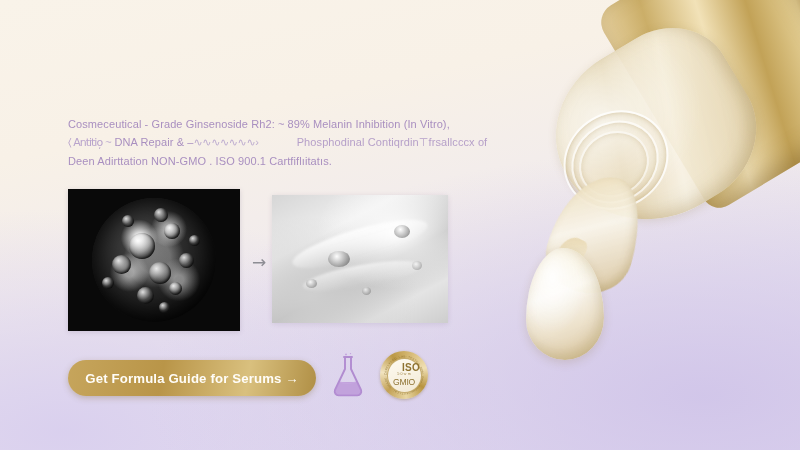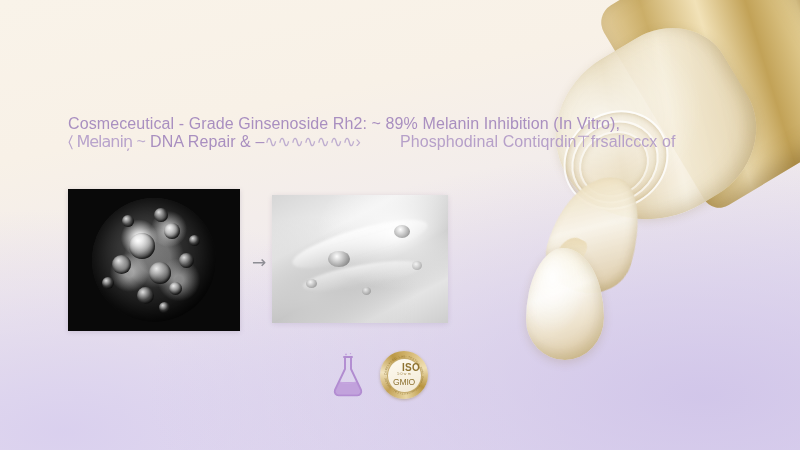--- a/index.html
+++ b/index.html
@@ -23,21 +23,21 @@
   #headline .l2{position:relative;display:inline-block;}
   .reg{
     display:inline-block;vertical-align:super;
     font-size:12px;line-height:12px;color:#c2a876;margin-left:9px;
     font-family:"DejaVu Sans",sans-serif;
   }
 
   
   #subcopy{
     position:absolute;left:68px;top:115px;width:480px;
-    font-size:16px;line-height:18.2px;color:#a98fc0;
+    font-size:11px;line-height:18.2px;color:#a98fc0;
     letter-spacing:.1px;
   }
   #subcopy .ln{display:block;white-space:nowrap;}
   .blur1{color:#b9a4cc;filter:blur(.35px);}
   .blur2{color:#bfaed0;filter:blur(.75px);letter-spacing:-.4px;}
   .blur3{color:#b6a0c9;filter:blur(.5px);padding-left:35px;}
   .sq{font-family:"DejaVu Sans",sans-serif;letter-spacing:-1px;}
 
   
   #figures{position:absolute;left:68px;top:189px;}
@@ -173,25 +173,26 @@
     <div class="neck-ring" style="left:72px;top:136px;width:86px;height:76px;opacity:.8;"></div>
     <div class="neck-ring" style="left:80px;top:146px;width:68px;height:60px;opacity:.65;"></div>
     <div id="serum-stream"></div>
     <div id="drop-tip"></div>
     <div id="serum-drop"></div>
   </div>
 
 
   <div id="subcopy">
     <span class="ln">Cosmeceutical - Grade Ginsenoside Rh2:  ~  89% Melanin Inhibition (In Vitro),</span>
-    <span class="ln"><span class="blur1 sq">〈 Melanin̦</span>
+    <span class="ln"><span class="blur1 sq">〈 Antitio̦</span>
       <span class="blur2">~</span>
       <span>DNA Repair &amp;</span>
       <span>–</span><span class="blur2">∿∿∿∿∿∿∿›</span>
       <span class="blur3">Phosphodinal Contiqrdin⊤frsallcccx of</span></span>
+    <span class="ln">Deen Adirttation NON-GMO . ISO  900.1  Cartfiflıitatıs.</span>
   </div>
 
   <div id="figures">
 
     <div class="fig" id="fig-before">
       <div class="cellmass">
         <div class="vesicle" style="left:30%;top:28%;width:26px;height:26px;"></div>
         <div class="vesicle" style="left:58%;top:20%;width:16px;height:16px;"></div>
         <div class="vesicle" style="left:16%;top:46%;width:19px;height:19px;"></div>
         <div class="vesicle" style="left:46%;top:52%;width:22px;height:22px;"></div>
@@ -213,20 +214,21 @@
       <div class="ridge" style="left:30px;top:70px;width:120px;height:22px;transform:rotate(-10deg);opacity:.7;"></div>
       <div class="pore" style="left:56px;top:56px;width:22px;height:16px;"></div>
       <div class="pore" style="left:122px;top:30px;width:16px;height:13px;"></div>
       <div class="pore" style="left:34px;top:84px;width:11px;height:9px;opacity:.8;"></div>
       <div class="pore" style="left:90px;top:92px;width:9px;height:8px;opacity:.7;"></div>
       <div class="pore" style="left:140px;top:66px;width:10px;height:9px;opacity:.6;"></div>
     </div>
 
   </div>
 
+  <button id="cta">Get Formula Guide for Serums →</button>
 
   <div id="flask-icon">
     <svg viewBox="0 0 44 46" width="44" height="46">
       <path d="M18 5 h8 M19 5 v12 L9 38 a4 4 0 0 0 3.6 5.4 h18.8 A4 4 0 0 0 35 38 L25 17 V5" fill="none" stroke="#b18cd0" stroke-width="1.9" stroke-linecap="round" stroke-linejoin="round"></path>
       <path d="M13.2 30 h17.6 l4.2 8 a4 4 0 0 1 -3.6 5.4 H12.6 A4 4 0 0 1 9 38 z" fill="#b78fd6" opacity="0.72"></path>
       <path d="M14 30 q7 3 16 0" fill="none" stroke="#c6a6e0" stroke-width="1.2"></path>
       <circle cx="20" cy="2.4" r="0.9" fill="#c2a0dd"></circle>
       <circle cx="24.5" cy="1.6" r="0.7" fill="#c2a0dd"></circle>
     </svg>
   </div>

